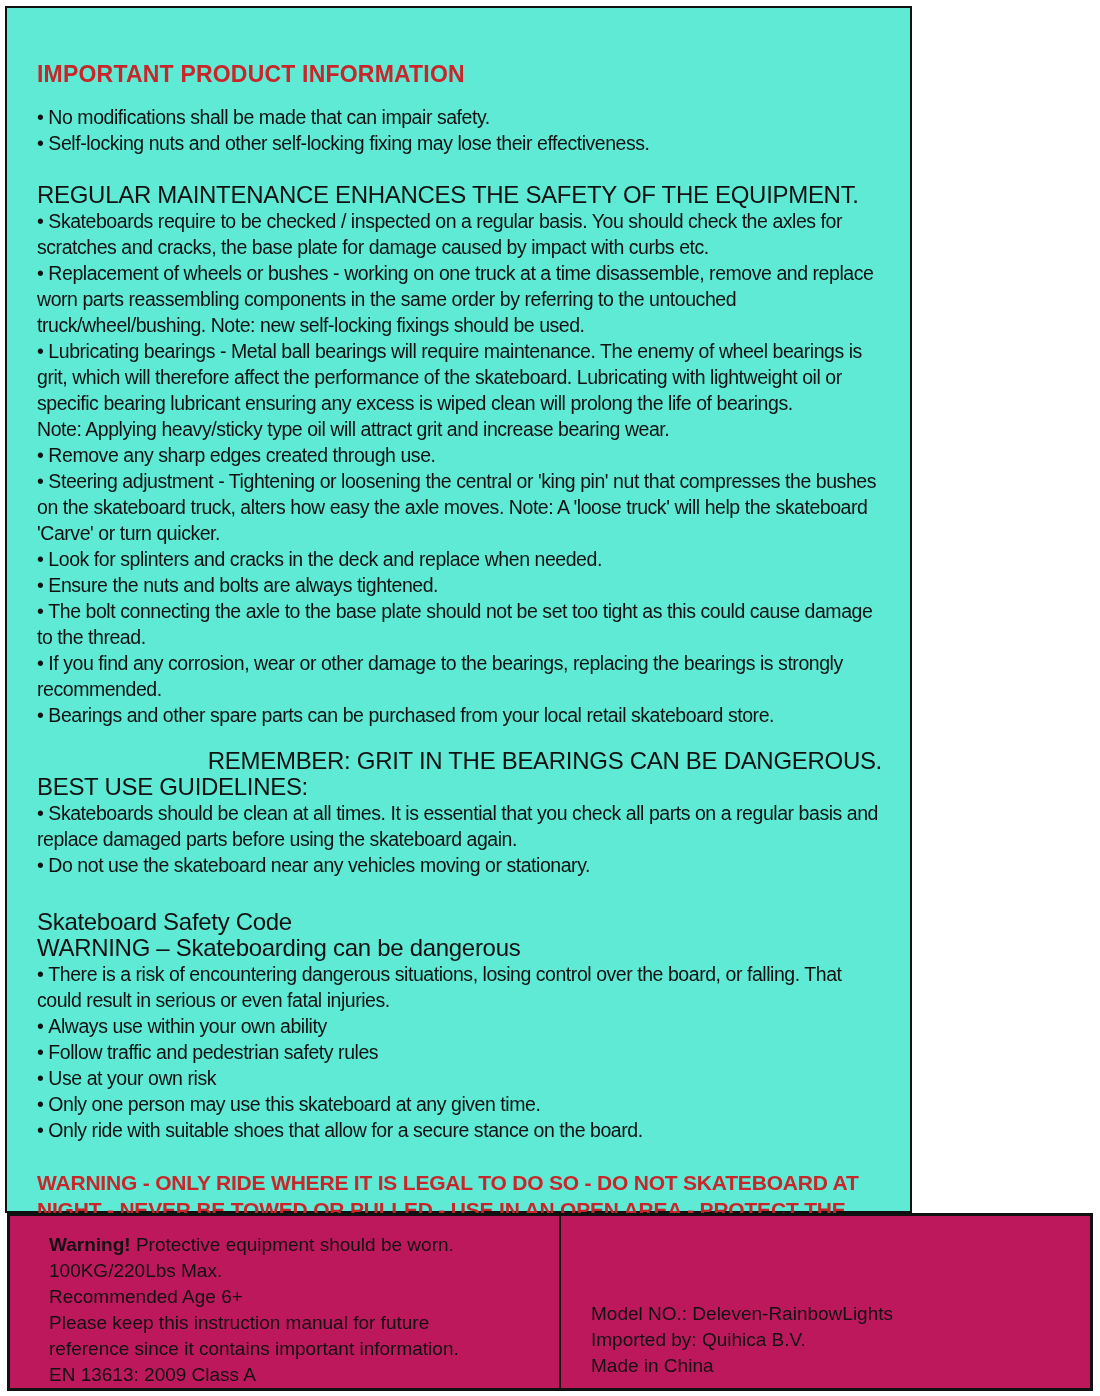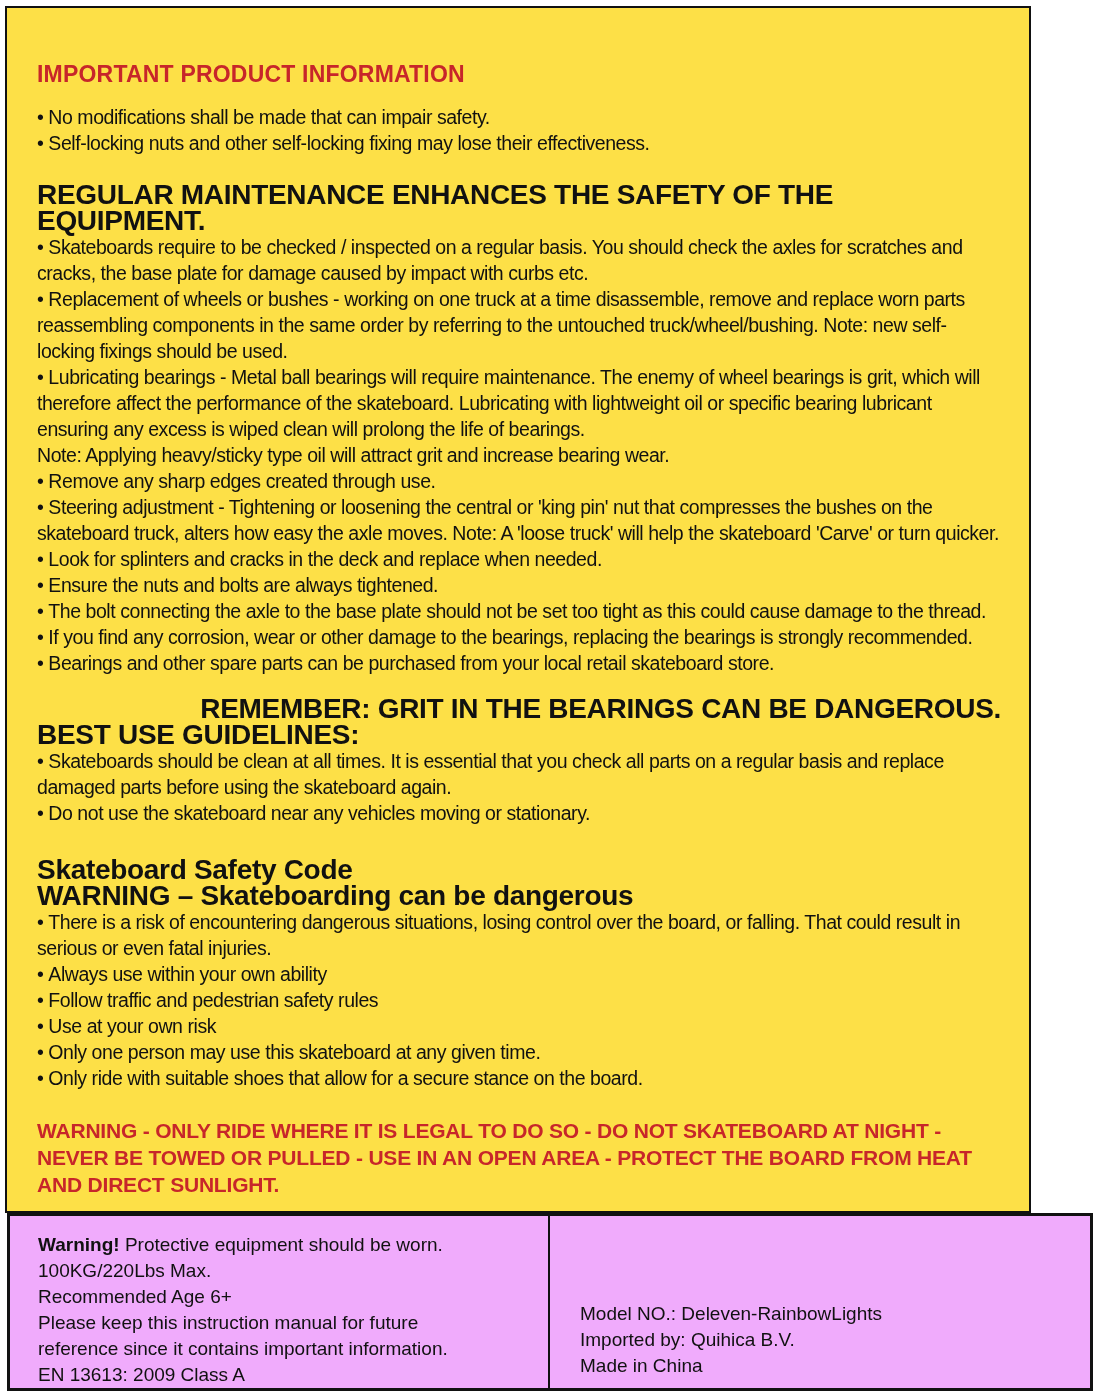--- a/index.html
+++ b/index.html
@@ -5,51 +5,52 @@
   * { box-sizing: border-box; margin: 0; padding: 0; }
   html, body { background: #f4f4f4; }
   body {
     width: 1100px; height: 1396px; position: relative;
     background: #ffffff;
     font-family: "Liberation Sans", sans-serif;
     color: #111111;
   }
   .main-box {
     position: absolute; left: 5px; top: 6px;
-    width: 1026px; height: 1207px;
+    width: 907px; height: 1207px;
     border: 2px solid #111111;
     padding: 52px 28px 0 30px;
-    background: #fde047;
+    background: #5eead4;
   }
   .red-title {
     color: #c7262a; font-size: 23px; font-weight: bold;
     line-height: 28px; letter-spacing: 0.2px;
     margin: 0 0 16px 0;
   }
   .body-text { font-size: 19.5px; line-height: 26px; letter-spacing: -0.45px; }
-  .bold-heading { font-size: 28px; font-weight: bold; line-height: 26px; letter-spacing: -0.3px; }
+  .bold-heading { font-size: 24px; font-weight: normal; line-height: 26px; letter-spacing: -0.3px; }
   .mt-26 { margin-top: 26px; }
   .mt-20 { margin-top: 20px; text-align: right; }
   .mt-17 { margin-top: 31px; }
   ul.bullets { list-style: none; margin: 0; padding: 0; }
   ul.bullets li { display: block; }
   ul.bullets li::before { content: "\2022\00a0"; }
   ul.bullets li.no-bullet::before { content: ""; }
   .red-warning {
     color: #c7262a; font-weight: bold;
     font-size: 21px; line-height: 27px; letter-spacing: -0.2px;
     margin-top: 26px; max-width: 1010px;
   }
   .footer {
     position: absolute; left: 7px; top: 1213px;
     width: 1086px; height: 178px;
     border: 3px solid #111111;
     display: flex;
     font-size: 19px; line-height: 26px; letter-spacing: 0;
-    background: #f0abfc;
+    background: #be185d;
+    padding-left: 11px;
   }
   .footer-left {
     width: 540px; border-right: 2px solid #111111;
     padding: 16px 20px 0 28px;
   }
   .footer-left .cell-inner { max-width: 445px; }
   .footer-right { flex: 1; padding: 48px 20px 0 30px; margin-top: 37px; }
   .b { font-weight: bold; }
 </style>
 </head>

